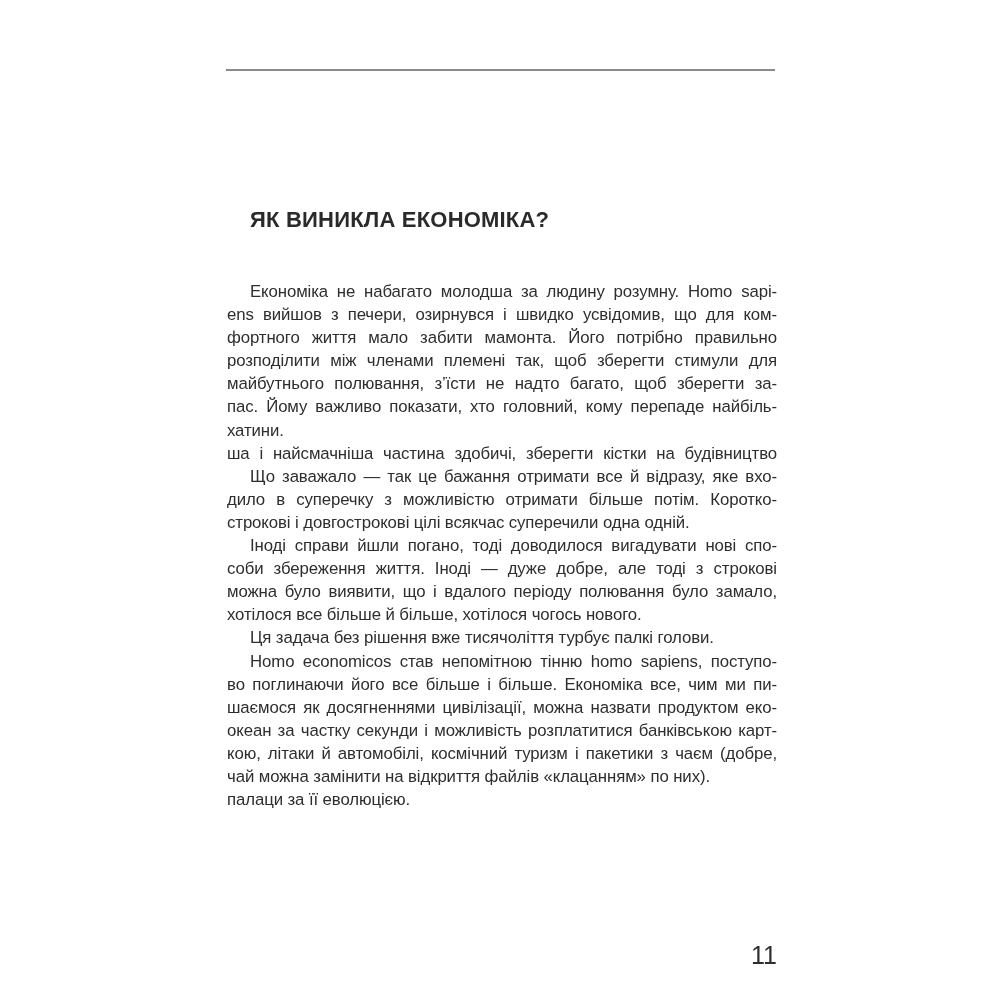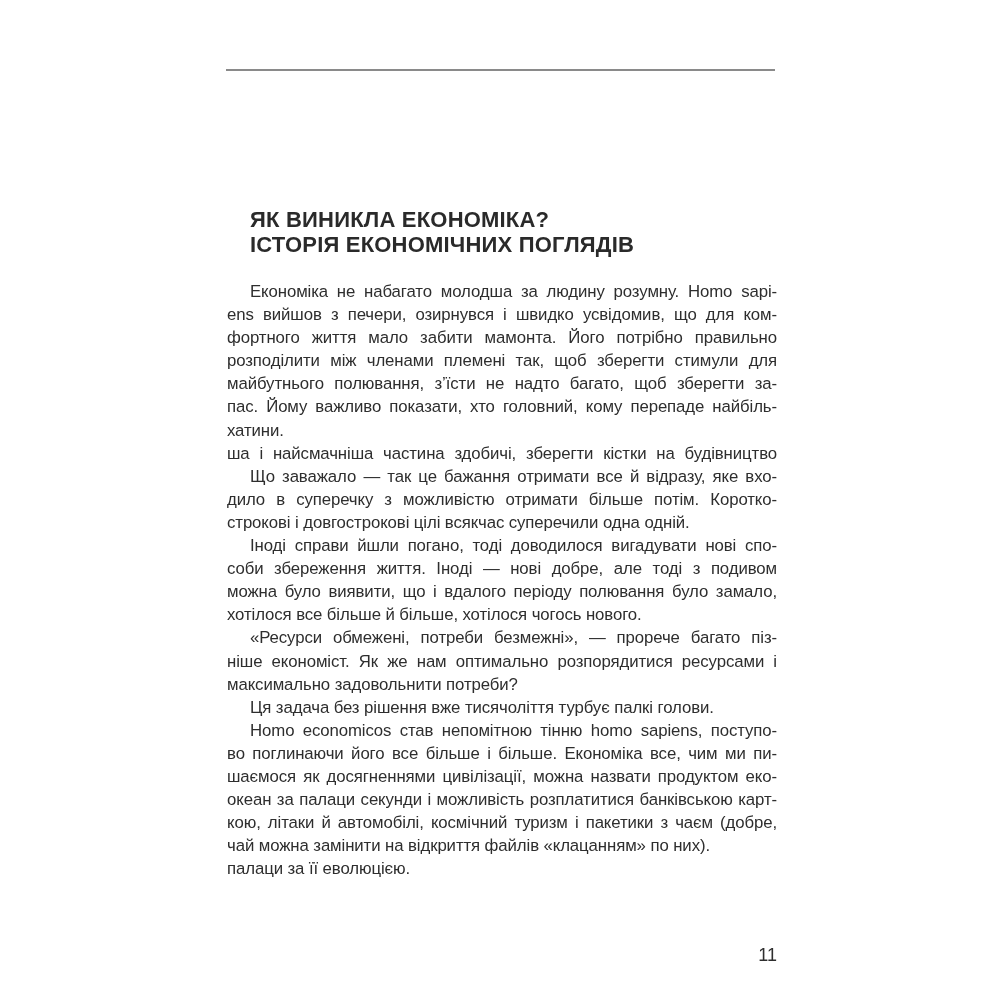--- a/index.html
+++ b/index.html
@@ -52,71 +52,65 @@
     text-align: justify;
     text-align-last: justify;
   }
   .line.final { text-align-last: left; }
   .line.first { text-indent: 23px; }
   .pageno {
     position: absolute;
     left: 227px; top: 944px;
     width: 550px;
     text-align: right;
-    font-size: 18px;
+    font-size: 25px;
     line-height: 23px;
     color: var(--text);
   }
 </style>
 </head>
 <body>
 
 <div class="page">
   <div class="rule"></div>
 
   <h1 class="heading">
     <span class="hline">ЯК ВИНИКЛА ЕКОНОМІКА?</span>
-    <span class="hline">ІСТОРІЯ ЕКОНОМІЧНИХ ПОГЛЯДІВ</span>
   </h1>
 
   <div class="body-text" id="paragraphs">
       <div class="para">
         <div class="line first">Економіка не набагато молодша за людину розумну. Homo sapi-</div>
         <div class="line">ens вийшов з печери, озирнувся і швидко усвідомив, що для ком-</div>
         <div class="line">фортного життя мало забити мамонта. Його потрібно правильно</div>
         <div class="line">розподілити між членами племені так, щоб зберегти стимули для</div>
         <div class="line">майбутнього полювання, з’їсти не надто багато, щоб зберегти за-</div>
         <div class="line">пас. Йому важливо показати, хто головний, кому перепаде найбіль-</div>
         <div class="line final">хатини.</div>
         <div class="line">ша і найсмачніша частина здобичі, зберегти кістки на будівництво</div>
       </div>
       <div class="para">
         <div class="line first">Що заважало — так це бажання отримати все й відразу, яке вхо-</div>
         <div class="line">дило в суперечку з можливістю отримати більше потім. Коротко-</div>
         <div class="line final">строкові і довгострокові цілі всякчас суперечили одна одній.</div>
       </div>
       <div class="para">
         <div class="line first">Іноді справи йшли погано, тоді доводилося вигадувати нові спо-</div>
-        <div class="line">соби збереження життя. Іноді — нові добре, але тоді з подивом</div>
+        <div class="line">соби збереження життя. Іноді — дуже добре, але тоді з строкові</div>
         <div class="line">можна було виявити, що і вдалого періоду полювання було замало,</div>
         <div class="line final">хотілося все більше й більше, хотілося чогось нового.</div>
-      </div>
-      <div class="para">
-        <div class="line first">«Ресурси обмежені, потреби безмежні», — прорече багато піз-</div>
-        <div class="line">ніше економіст. Як же нам оптимально розпорядитися ресурсами і</div>
-        <div class="line final">максимально задовольнити потреби?</div>
       </div>
       <div class="para">
         <div class="line first final">Ця задача без рішення вже тисячоліття турбує палкі голови.</div>
       </div>
       <div class="para">
         <div class="line first">Homo economicos став непомітною тінню homo sapiens, поступо-</div>
         <div class="line">во поглинаючи його все більше і більше. Економіка все, чим ми пи-</div>
         <div class="line">шаємося як досягненнями цивілізації, можна назвати продуктом еко-</div>
-        <div class="line">океан за палаци секунди і можливість розплатитися банківською карт-</div>
+        <div class="line">океан за частку секунди і можливість розплатитися банківською карт-</div>
         <div class="line">кою, літаки й автомобілі, космічний туризм і пакетики з чаєм (добре,</div>
         <div class="line final">чай можна замінити на відкриття файлів «клацанням» по них).</div>
       </div>
       <div class="para">
         <div class="line final">палаци за її еволюцією.</div>
       </div>
     </div>
 
   <div class="pageno">11</div>
 </div>

